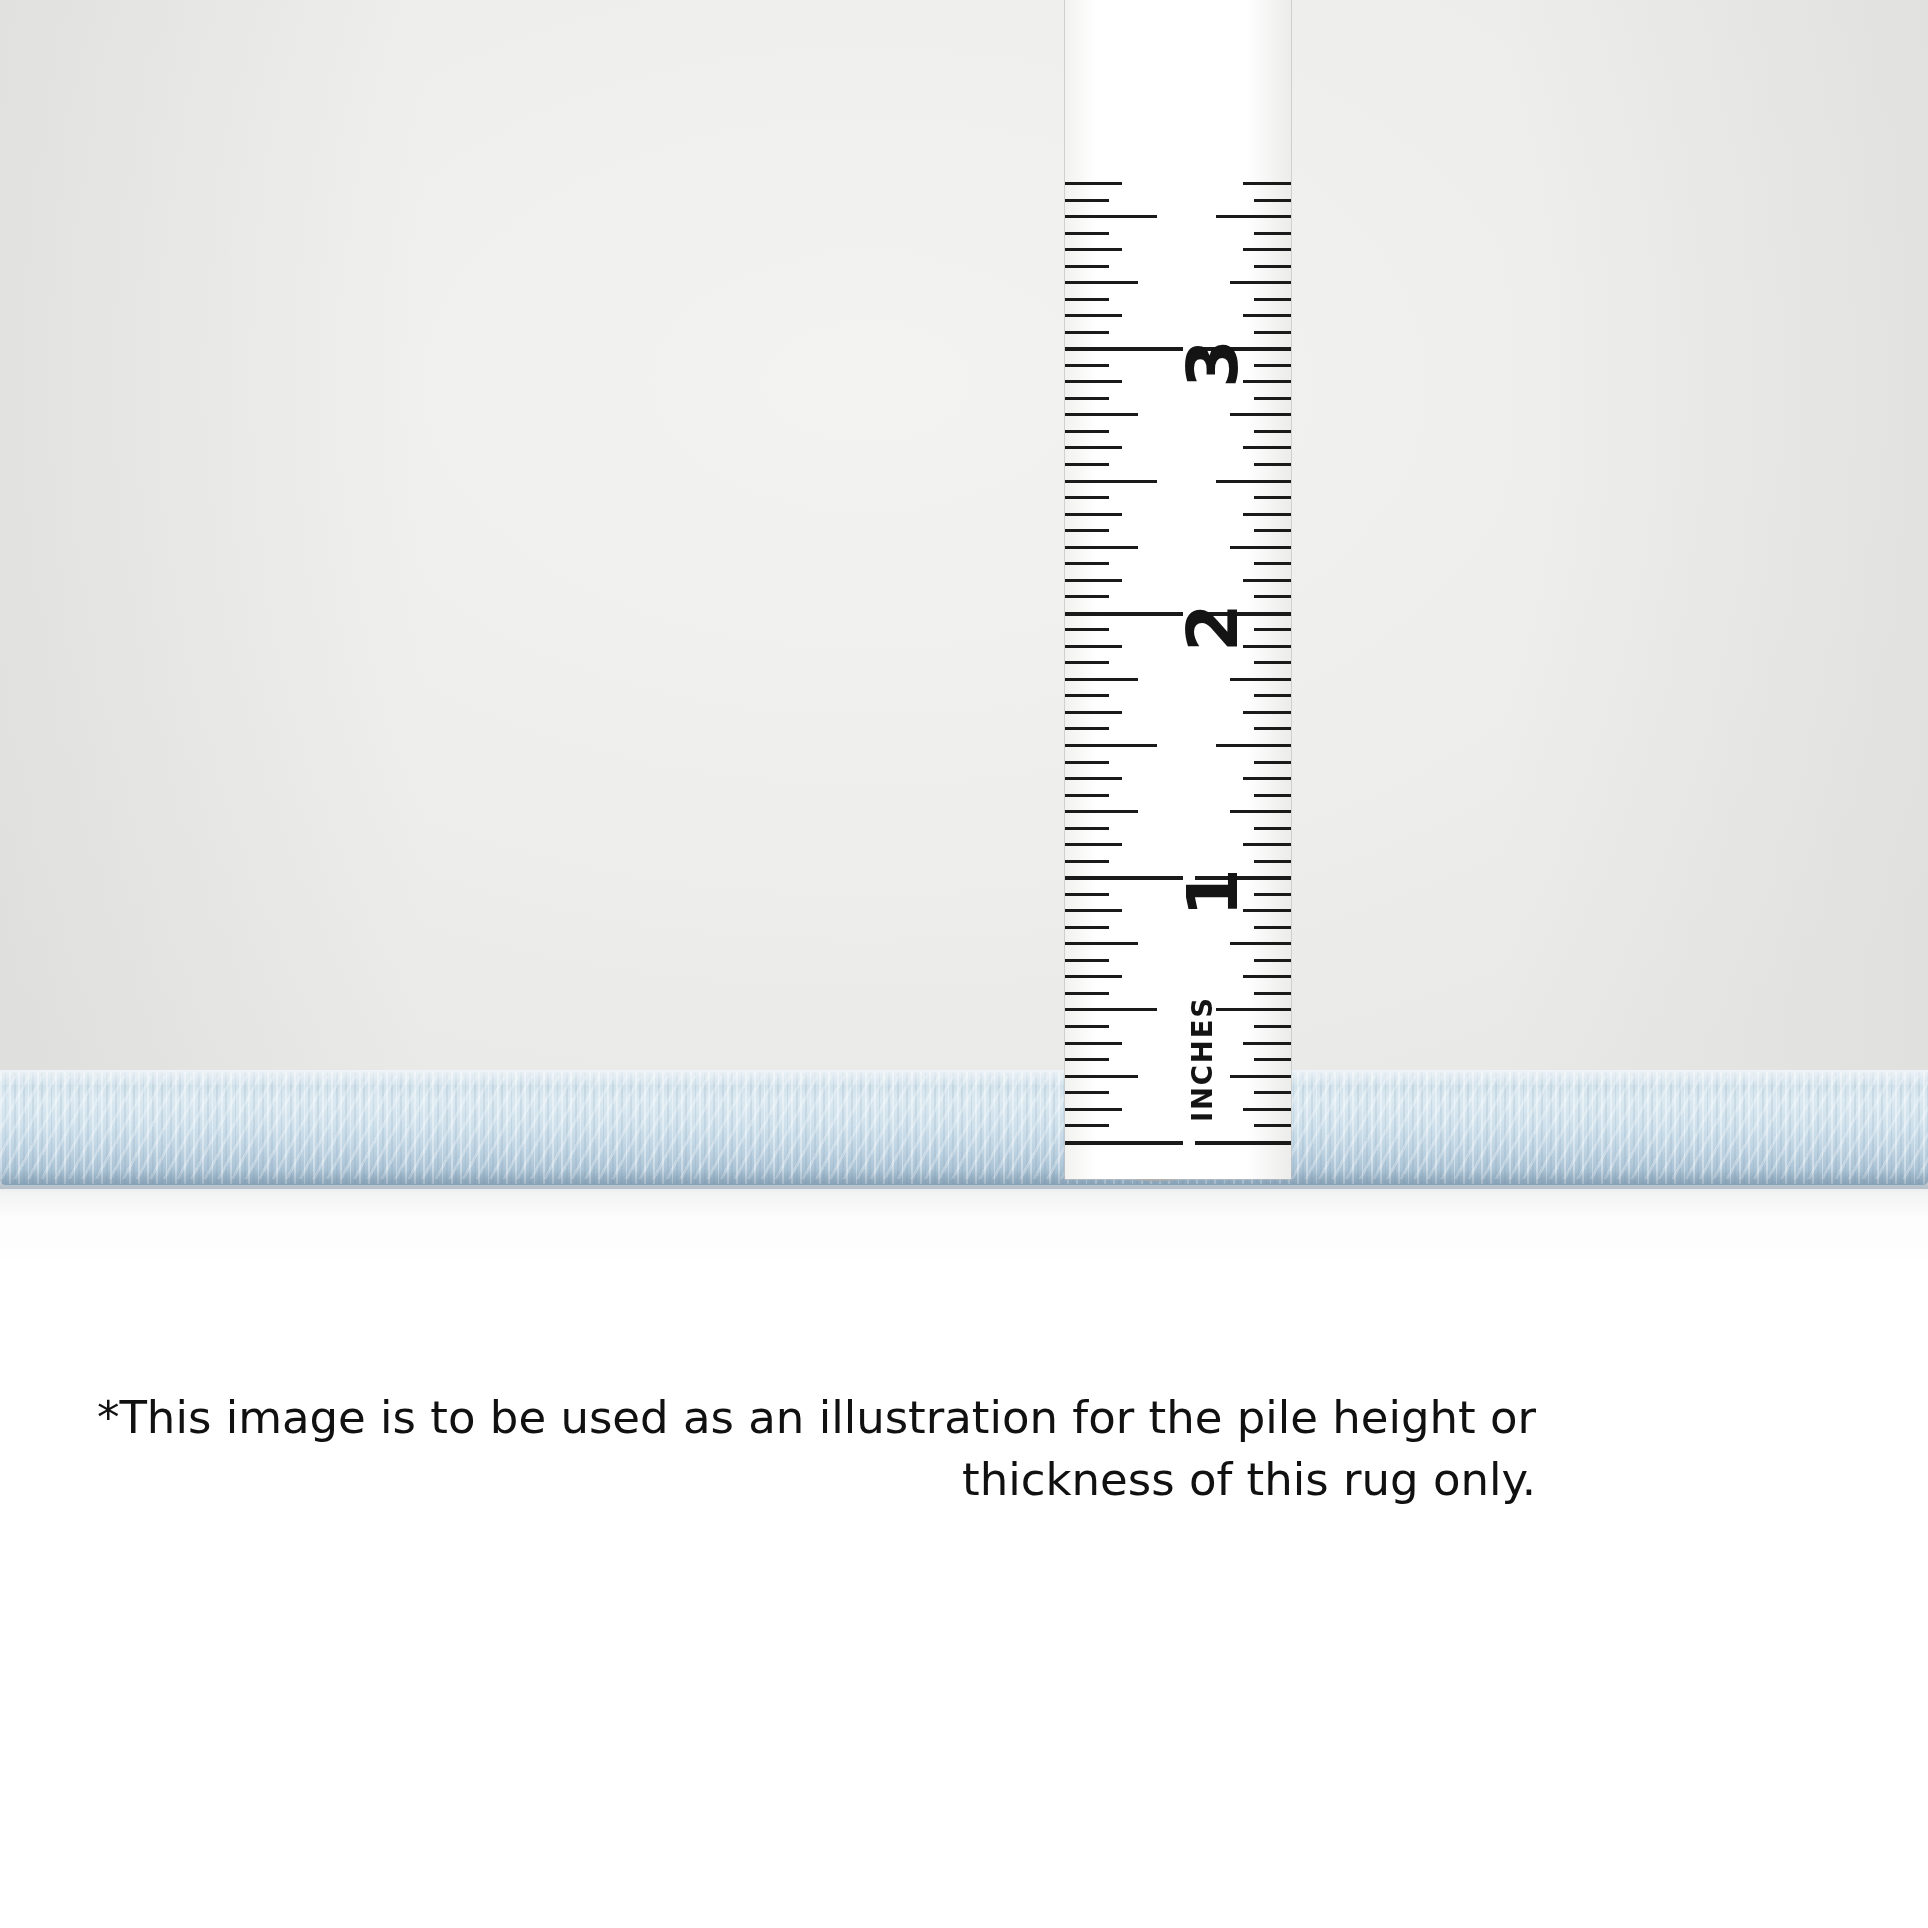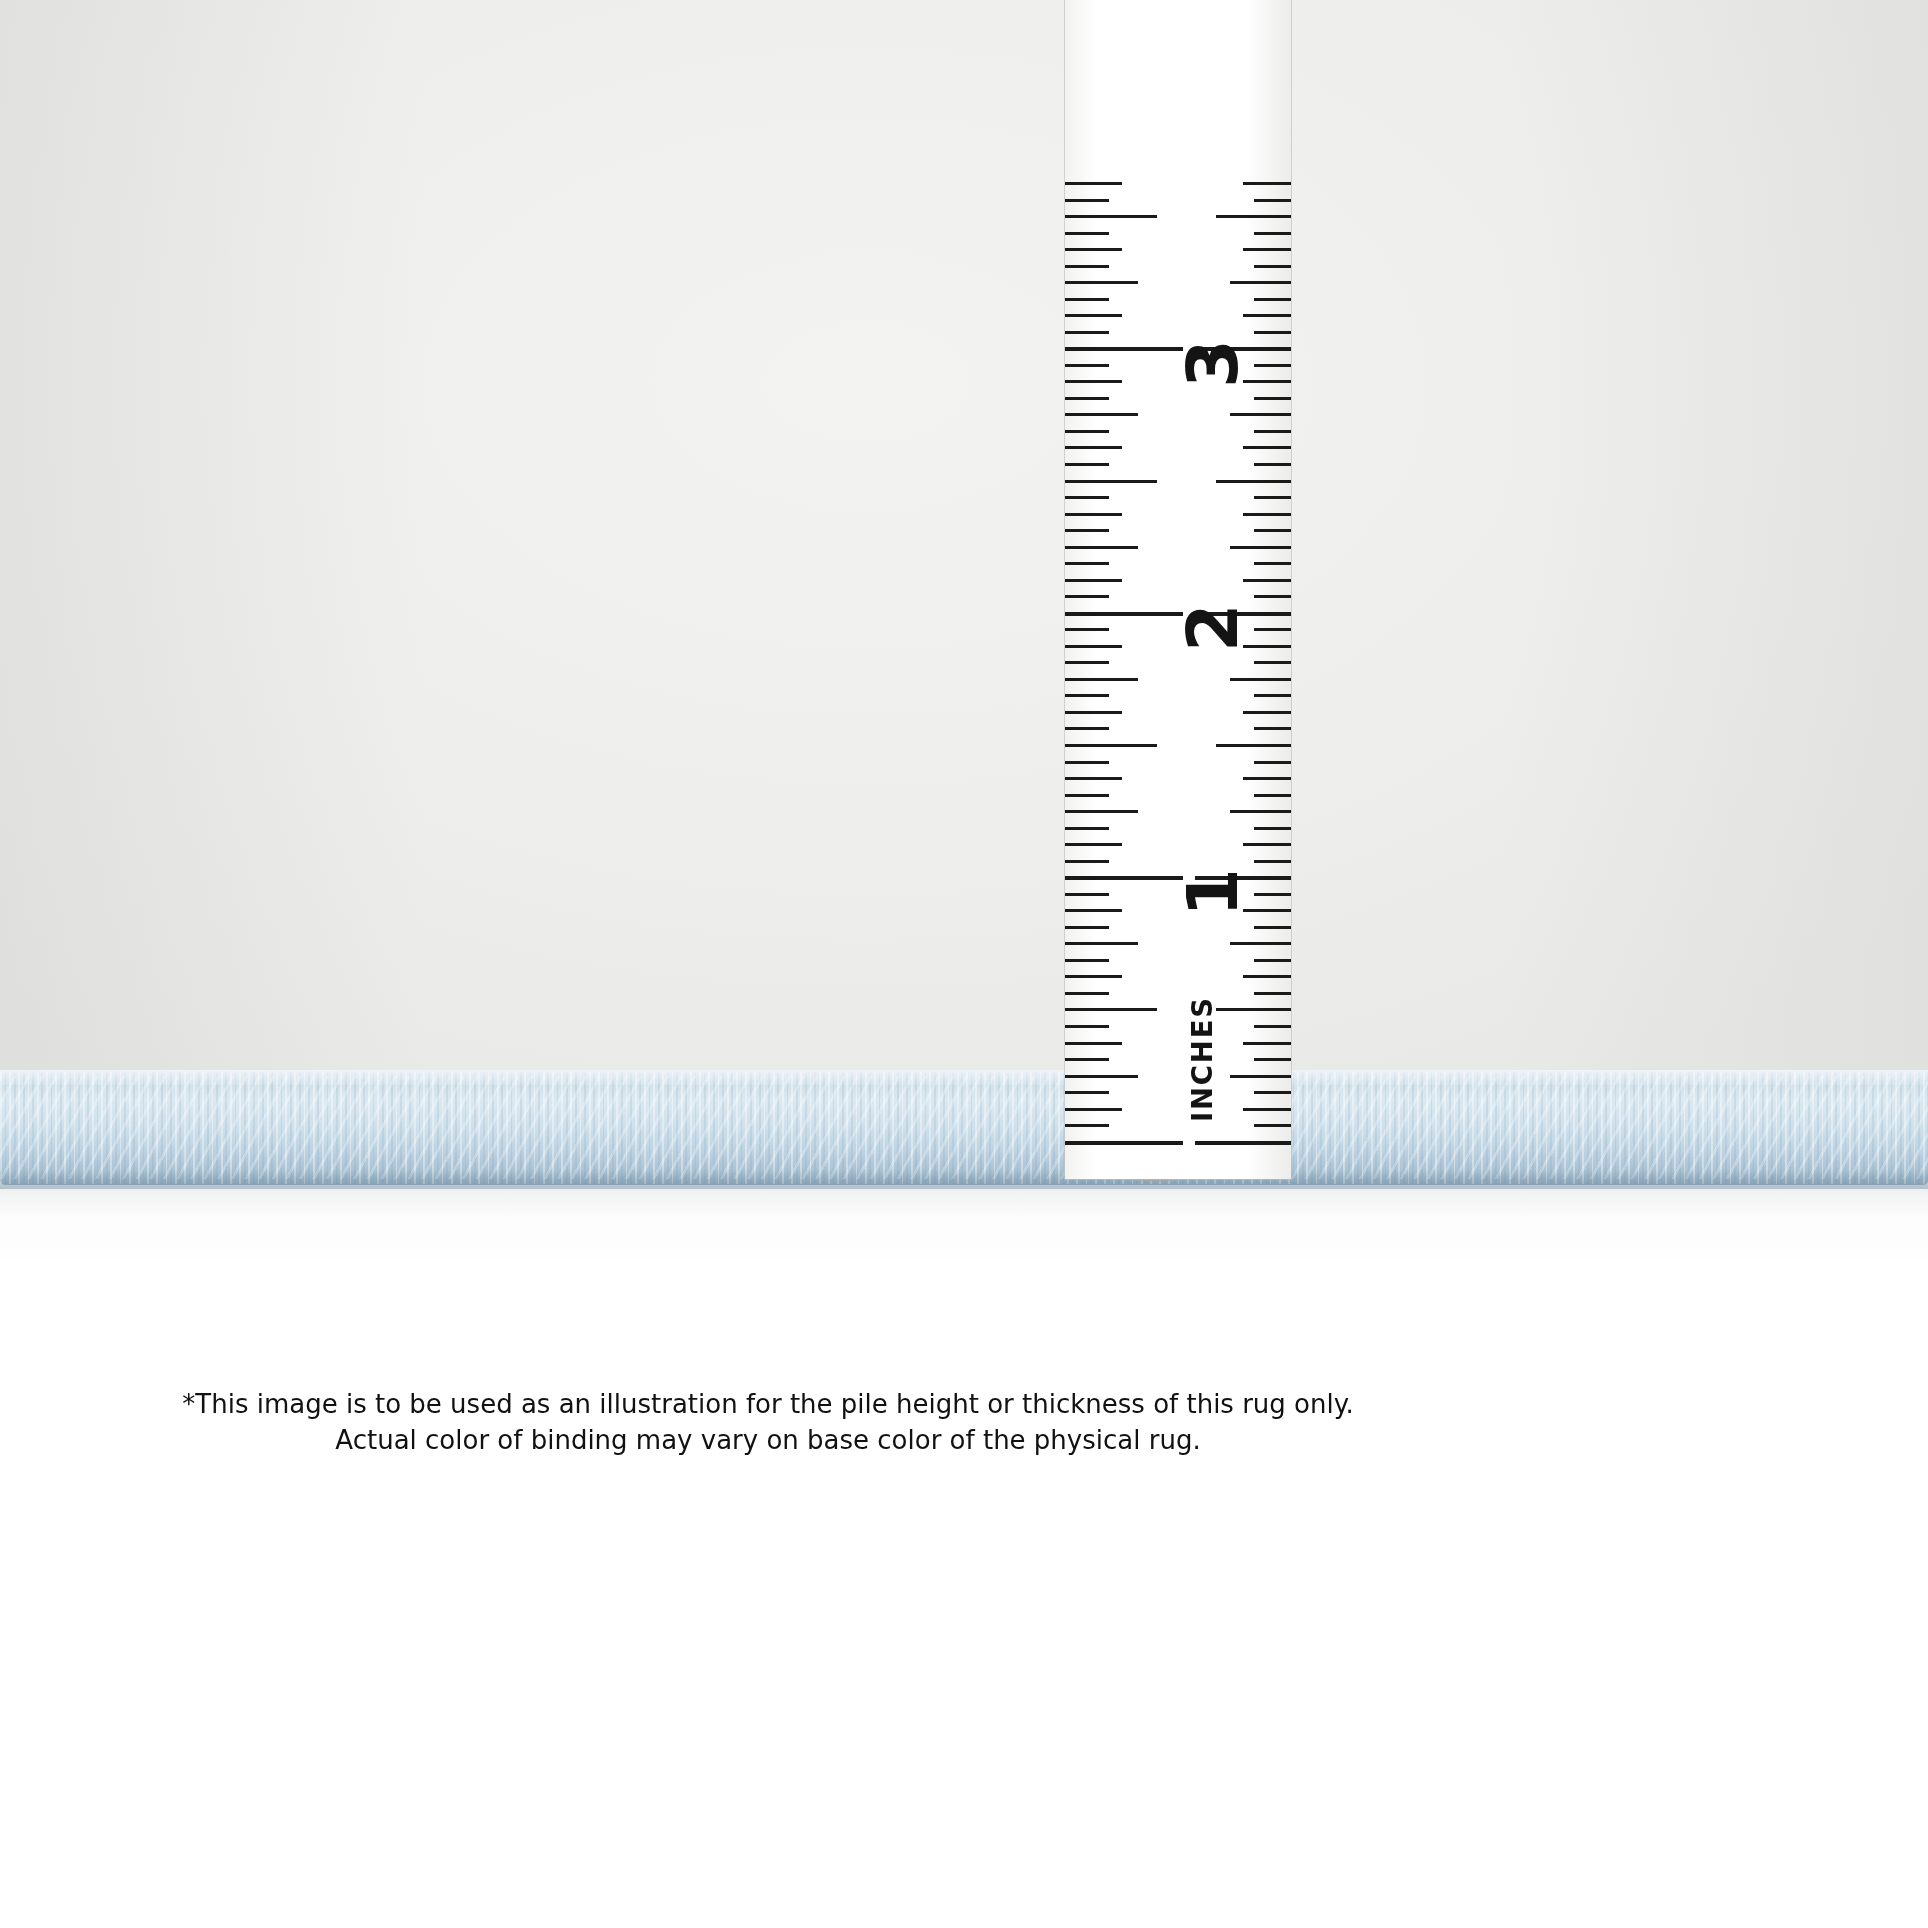--- a/index.html
+++ b/index.html
@@ -222,23 +222,23 @@
     transform-origin: left top;
     white-space: nowrap;
   }
 
   
   .caption {
     position: absolute;
     left: 0;
     top: 1387px;
     width: 1536px;
-    text-align: center;
+    text-align: right;
     font-family: "DejaVu Sans", sans-serif;
-    font-size: 26px;
+    font-size: 45px;
     line-height: 1.38;
     color: #111111;
   }
   .caption .line {
     display: block;
   }
 </style>
 </head>
 <body>
 
@@ -389,17 +389,16 @@
           <div class="rnum" style="top: 661px;">2</div>
           <div class="rnum" style="top: 397px;">3</div>
         </div>
       <div class="rlabel" id="unitlabel" style="top: 1131px;">INCHES</div>
     </div>
 
   </div>
 
   <div class="caption">
     <span class="line">*This image is to be used as an illustration for the pile height or thickness of this rug only.</span>
-    <span class="line">Actual color of binding may vary on base color of the physical rug.</span>
   </div>
 
 </div>
 
 
 </body></html>

